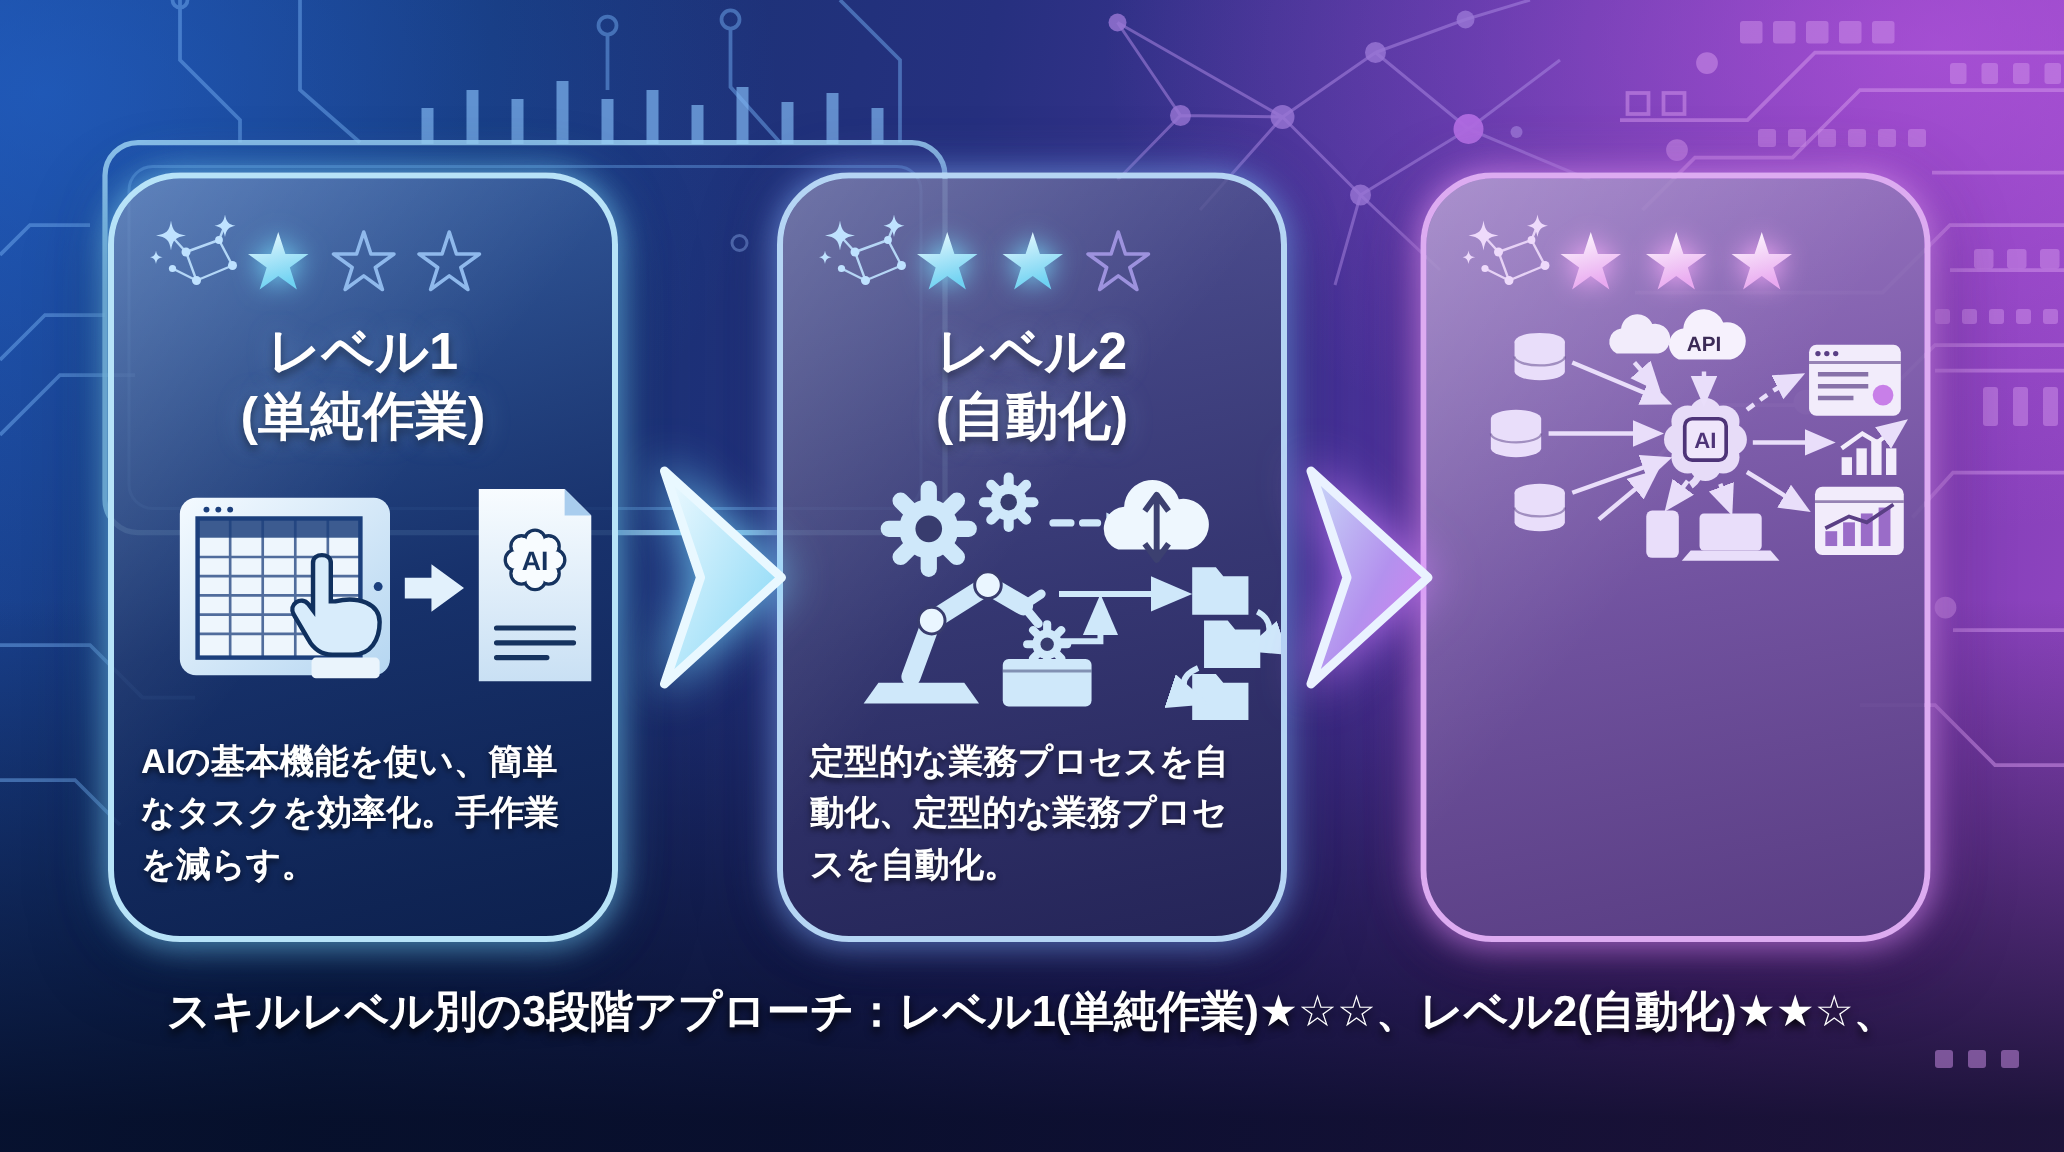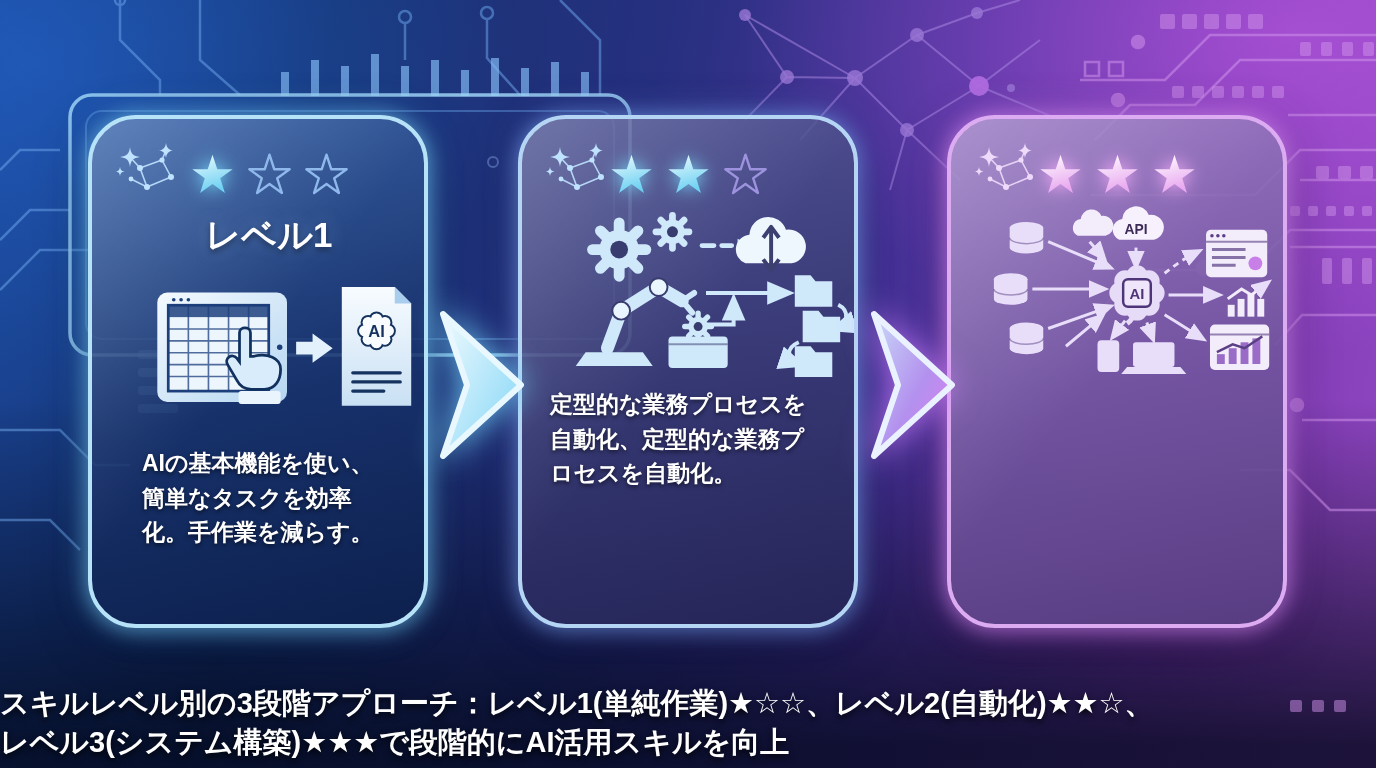--- a/index.html
+++ b/index.html
@@ -12,48 +12,48 @@
       radial-gradient(820px 600px at 2% 8%, rgba(38,110,220,0.5), rgba(38,110,220,0) 60%),
       linear-gradient(100deg,#1a4494 0%,#163473 22%,#26307f 44%,#4c339c 65%,#7b3ab2 84%,#9347c3 100%);
   }
   .bg-decor{position:absolute;inset:0;z-index:1;pointer-events:none;}
   .card{
     position:absolute;top:115px;width:340px;height:513px;border-radius:48px;
     border:4px solid #b7e3f8;box-sizing:border-box;z-index:2;text-align:center;
   }
   .card::before{content:"";position:absolute;inset:0;border-radius:44px;pointer-events:none;
     background:linear-gradient(128deg, rgba(255,255,255,0.20) 0%, rgba(255,255,255,0.07) 30%, rgba(255,255,255,0) 48%);}
-  .card1{left:88px;
+  .card1{left:72px;
     background:linear-gradient(165deg, rgba(64,106,172,0.78), rgba(23,49,106,0.88) 55%, rgba(13,33,79,0.92));
-    box-shadow:0 0 30px rgba(110,200,255,0.55), 0 14px 48px rgba(0,18,56,0.55), 0 2px 18px rgba(140,225,255,0.5);padding-left:22px;}
+    box-shadow:0 0 30px rgba(110,200,255,0.55), 0 14px 48px rgba(0,18,56,0.55), 0 2px 18px rgba(140,225,255,0.5);}
   .card2{left:518px;border-color:#b5d5f4;
     background:linear-gradient(165deg, rgba(86,90,152,0.82), rgba(53,55,111,0.9) 55%, rgba(37,37,88,0.93));
     box-shadow:0 0 30px rgba(135,165,255,0.5), 0 14px 48px rgba(8,10,50,0.55), 0 2px 18px rgba(120,180,255,0.5);}
   .card3{left:947px;border-color:#ddabf1;
     background:linear-gradient(165deg, rgba(156,126,196,0.88), rgba(113,84,158,0.92) 55%, rgba(90,62,132,0.94));
     box-shadow:0 0 32px rgba(218,132,255,0.6), 0 14px 48px rgba(30,5,55,0.55), 0 2px 18px rgba(230,160,255,0.55);}
   .constellation{position:absolute;left:24px;top:22px;width:64px;height:60px;}
   .card1 .constellation,.card2 .constellation{color:#bfe2ff;}
   .card3 .constellation{color:#eedafb;}
   .stars{display:flex;justify-content:center;gap:10px;margin-top:32px;position:relative;}
   .star{width:47px;height:46px;}
   .star.fill-cyan{filter:drop-shadow(0 0 9px rgba(120,225,255,0.95));}
   .star.fill-pink{filter:drop-shadow(0 0 9px rgba(255,175,255,0.95));}
   .star.outline-blue polygon{fill:none;stroke:#8fb9ec;stroke-width:2.6;stroke-linejoin:round;}
   .star.outline-purple polygon{fill:none;stroke:#9d92de;stroke-width:2.6;stroke-linejoin:round;}
   .title{margin-top:16px;font-size:35px;line-height:1.24;font-weight:bold;color:#ffffff;
     text-shadow:0 3px 6px rgba(0,0,0,0.45), 0 0 18px rgba(160,205,255,0.35);position:relative;}
   .illus{height:172px;margin-top:8px;display:flex;align-items:center;justify-content:flex-start;position:relative;margin-left:36px;}
-  .desc{margin:10px 28px 0;text-align:left;font-size:23px;font-weight:bold;line-height:1.5;color:#ffffff;
+  .desc{margin:10px 18px 0;text-align:left;font-size:23px;font-weight:bold;line-height:1.5;color:#ffffff;
     text-shadow:0 2px 4px rgba(0,0,0,0.6);position:relative;}
   .flow-arrow{position:absolute;top:300px;width:118px;height:170px;z-index:3;}
   .flow-arrow.a1{left:417px;filter:drop-shadow(0 0 16px rgba(120,220,255,0.85));}
   .flow-arrow.a2{left:848px;filter:drop-shadow(0 0 16px rgba(210,130,255,0.8));}
-  .caption{position:absolute;left:0;right:0;top:656px;z-index:2;text-align:left;color:#ffffff;
-    font-size:29px;font-weight:bold;line-height:1.34;text-shadow:0 3px 6px rgba(0,0,0,0.85);margin-top:28px;}
+  .caption{position:absolute;left:0;right:0;top:656px;z-index:2;text-align:center;color:#ffffff;
+    font-size:29px;font-weight:bold;line-height:1.34;text-shadow:0 3px 6px rgba(0,0,0,0.85);}
 </style>
 </head>
 <body>
 
 <svg width="0" height="0" style="position:absolute" aria-hidden="true">
   <defs>
     <linearGradient id="sgCyan" x1="0" y1="0" x2="0.3" y2="1">
       <stop offset="0" stop-color="#effbff"></stop>
         <stop offset="1" stop-color="#6fd2f2"></stop>
     </linearGradient>
@@ -188,20 +188,21 @@
       </svg>
     <svg class="star outline-blue" viewBox="0 0 50 50">
         <polygon points="25,4 30.2,19.9 46.9,19.9 33.4,29.7 38.5,45.6 25,35.8 11.5,45.6 16.6,29.7 3.1,19.9 19.8,19.9"></polygon>
       </svg>
     <svg class="star outline-blue" viewBox="0 0 50 50">
         <polygon points="25,4 30.2,19.9 46.9,19.9 33.4,29.7 38.5,45.6 25,35.8 11.5,45.6 16.6,29.7 3.1,19.9 19.8,19.9"></polygon>
       </svg>
   </div>
   <div class="title">
     <div>レベル1</div>
+    <div>(単純作業)</div>
   </div>
   <div class="illus">
     <svg width="300" height="150" viewBox="0 0 300 150">
       <rect x="8" y="12" width="142" height="120" rx="11" fill="url(#gTab)"></rect>
       <circle cx="26" cy="20" r="2" fill="#1c3f7c"></circle>
         <circle cx="34" cy="20" r="2" fill="#1c3f7c"></circle>
         <circle cx="42" cy="20" r="2" fill="#1c3f7c"></circle>
       <circle cx="142" cy="72" r="3" fill="#1c3f7c"></circle>
       <rect x="20" y="26" width="110" height="94" fill="#eef6fd" stroke="#1c3f7c" stroke-width="3"></rect>
       <rect x="20" y="26" width="110" height="13" fill="#1c3f7c" opacity="0.85"></rect>
@@ -269,20 +270,24 @@
     <svg class="star fill-cyan" viewBox="0 0 50 50">
         <polygon fill="url(#sgCyan)" points="25,4 30.2,19.9 46.9,19.9 33.4,29.7 38.5,45.6 25,35.8 11.5,45.6 16.6,29.7 3.1,19.9 19.8,19.9"></polygon>
       </svg>
     <svg class="star fill-cyan" viewBox="0 0 50 50">
         <polygon fill="url(#sgCyan)" points="25,4 30.2,19.9 46.9,19.9 33.4,29.7 38.5,45.6 25,35.8 11.5,45.6 16.6,29.7 3.1,19.9 19.8,19.9"></polygon>
       </svg>
     <svg class="star outline-purple" viewBox="0 0 50 50">
         <polygon points="25,4 30.2,19.9 46.9,19.9 33.4,29.7 38.5,45.6 25,35.8 11.5,45.6 16.6,29.7 3.1,19.9 19.8,19.9"></polygon>
       </svg>
   </div>
+  <div class="title">
+    <div>レベル2</div>
+    <div>(自動化)</div>
+  </div>
   <div class="illus">
     <svg width="300" height="172" viewBox="0 0 300 172">
       <g>
         <g transform="translate(62,44)">
           <g stroke="#cfe8fa" stroke-width="11" stroke-linecap="round">
             <line x1="0" y1="-27" x2="0" y2="27"></line>
               <line x1="-27" y1="0" x2="27" y2="0"></line>
             <line x1="-19" y1="-19" x2="19" y2="19"></line>
               <line x1="-19" y1="19" x2="19" y2="-19"></line>
           </g>
@@ -469,14 +474,13 @@
 
 <svg class="flow-arrow a1" viewBox="0 0 118 170">
   <path d="M26 14 L104 85 L26 156 L50 85 Z" fill="url(#agBlue)" stroke="#e9f8ff" stroke-width="6" stroke-linejoin="round"></path>
 </svg>
 <svg class="flow-arrow a2" viewBox="0 0 118 170">
   <path d="M26 14 L104 85 L26 156 L50 85 Z" fill="url(#agPurple)" stroke="#eaf2ff" stroke-width="6" stroke-linejoin="round"></path>
 </svg>
 
 <div class="caption">
   <div>スキルレベル別の3段階アプローチ：レベル1(単純作業)★☆☆、レベル2(自動化)★★☆、</div>
-  <div>レベル3(システム構築)★★★で段階的にAI活用スキルを向上</div>
 </div>
 
 </body></html>

